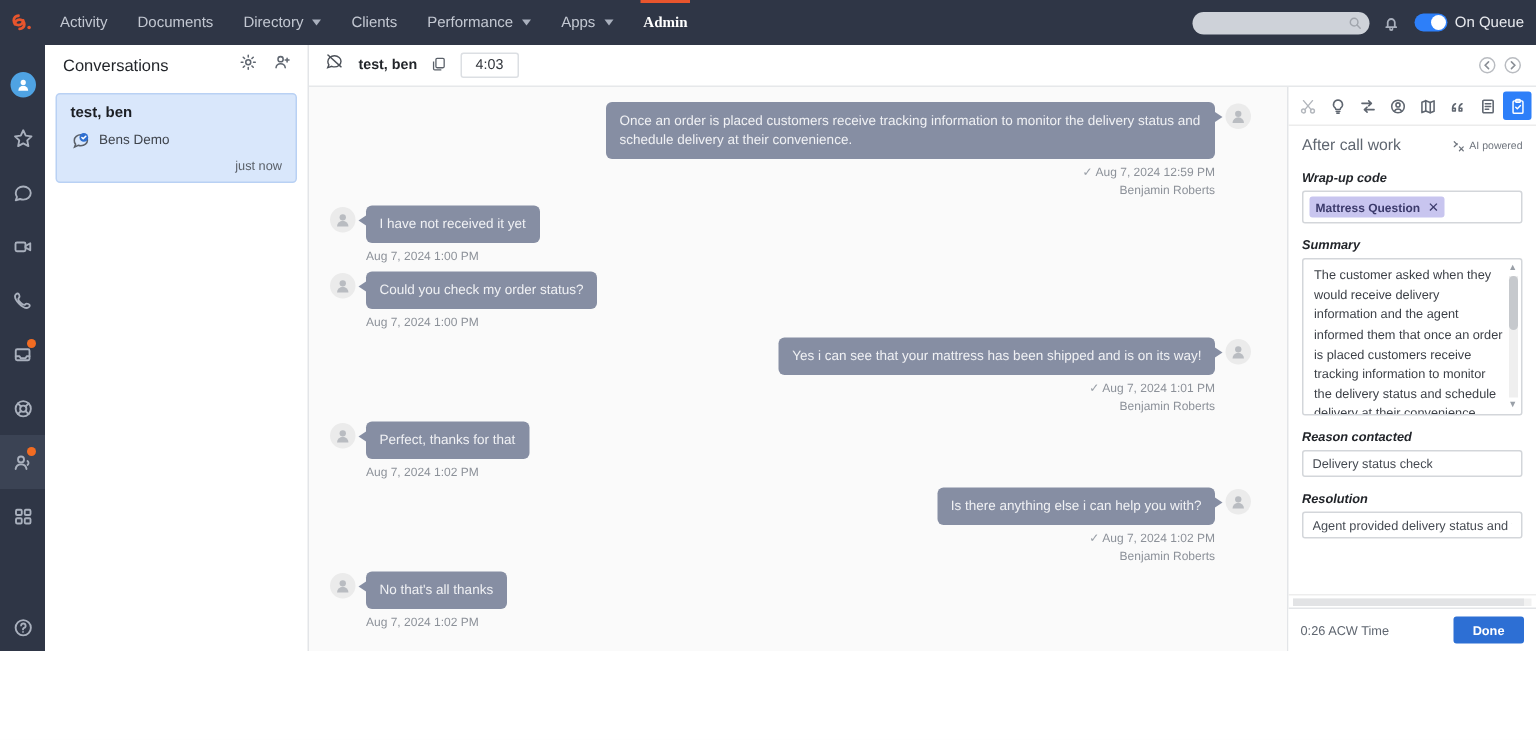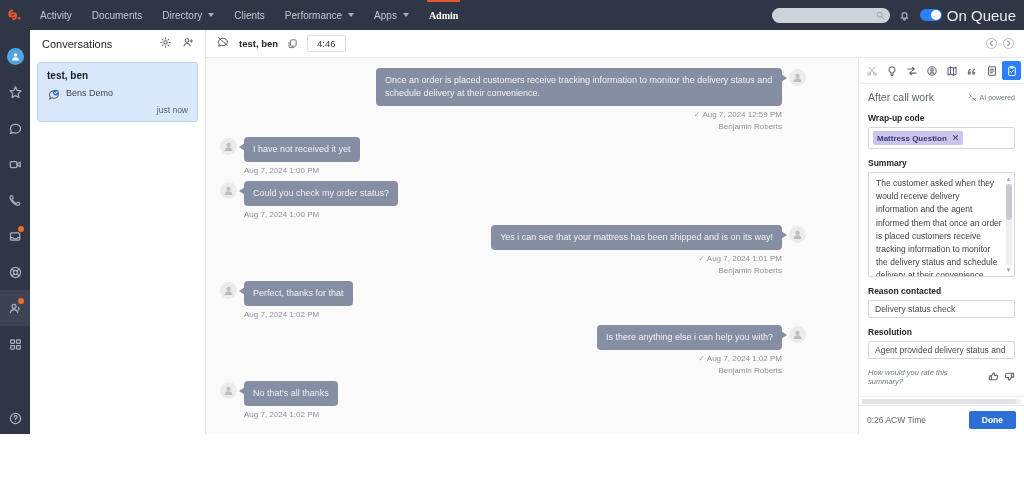--- a/index.html
+++ b/index.html
@@ -42,21 +42,21 @@
   .bell { width: 14px; height: 14px; display:flex; align-items:center; justify-content:center;}
   .toggle-wrap { display:flex; align-items:center; gap:5px; }
   .toggle {
     width: 22px; height: 12px; border-radius: 6px; background: #2d7ff9;
     position: relative; flex: 0 0 22px;
   }
   .toggle::after {
     content:""; position:absolute; right:1px; top:1px; width:10px; height:10px;
     border-radius:50%; background:#fff;
   }
-  .onqueue-label { color:#e8eaee; font-size: 15px; white-space:nowrap; }
+  .onqueue-label { color:#e8eaee; font-size: 10px; white-space:nowrap; }
 
   
   .body-row { flex: 1 1 auto; display: flex; min-height: 0; }
 
   
   .rail {
     width: 30px; background: #2f3646; flex: 0 0 30px;
     display: flex; flex-direction: column; align-items: center;
     padding-top: 8px; position: relative;
   }
@@ -106,21 +106,21 @@
   .timer-pill {
     border: 1px solid #dcdfe3; border-radius: 2px; padding: 2px 9px;
     font-size: 9.5px; color: #33373d; background:#fff;
   }
   .topbar-right { margin-left:auto; display:flex; align-items:center; gap:6px; }
   .circ-btn {
     width:11px; height:11px; border-radius:50%; border:1px solid #b9bcc1;
     display:flex; align-items:center; justify-content:center; cursor:pointer; background:#fff;
   }
 
-  .content-row { flex: 1 1 auto; display:flex; min-height:0;gap:28px; }
+  .content-row { flex: 1 1 auto; display:flex; min-height:0; }
 
   
   .chat-area {
     flex: 1 1 auto; min-width: 0; position: relative;
     padding: 10px 24px 4px 14px; overflow: hidden;
   }
   .msg-row { display:flex; margin-bottom: 4px; }
   .msg-row.inbound { justify-content: flex-start; }
   .msg-row.outbound { justify-content: flex-end; }
   .msg-block { max-width: 430px; display:flex; flex-direction:column; }
@@ -167,21 +167,21 @@
   }
   .tool-btn {
     width: 19px; height: 19px; display:flex; align-items:center; justify-content:center;
     border-radius: 2px; cursor: pointer;
   }
   .tool-btn.active { background: #2d7ff9; }
   .acw-body { flex: 1 1 auto; padding: 7px 9px 0; min-height:0; overflow:hidden; position:relative; }
   .acw-title-row { display:flex; align-items:center; margin-bottom: 10px; }
   .acw-title { font-size: 10.5px; color: #5f6670; }
   .ai-badge { margin-left:auto; display:flex; align-items:center; gap:3px; font-size:7px; color:#6f757e; }
-  .field-label { font-size: 8.5px; font-weight: bold; color: #22252a; margin-bottom: 4px; }
+  .field-label { font-size: 8.5px; font-weight: bold; color: #22252a; margin-bottom: 4px; font-style: italic; }
   .chip-box {
     border: 1px solid #d3d6da; border-radius: 2px; padding: 3px 4px; min-height: 18px;
     display:flex; align-items:center; margin-bottom: 9px; background:#fff;
   }
   .chip {
     background: #c8c5ef; color: #3b3a6b; font-size: 8px; font-weight: bold;
     border-radius: 2px; padding: 2px 4px; display:flex; align-items:center; gap:5px;
   }
   .chip .x { font-size: 9px; font-weight: normal; cursor: pointer; color:#3b3a6b; }
   .summary-box {
@@ -397,21 +397,21 @@
             <path d="M3.4 3.4L14.6 13.6" stroke="#4b5058" stroke-width="1.2" stroke-linecap="round"></path>
           </svg>
         </span>
         <span class="who">test, ben</span>
         <span>
           <svg width="11" height="11" viewBox="0 0 14 14">
             <rect x="4.6" y="2.4" width="7" height="8" rx="1" fill="none" stroke="#5a6069" stroke-width="1.1"></rect>
             <path d="M9.2 12.2H3.6a1 1 0 0 1-1-1V5" fill="none" stroke="#5a6069" stroke-width="1.1"></path>
           </svg>
         </span>
-        <span class="timer-pill">4:46</span>
+        <span class="timer-pill">4:03</span>
         <div class="topbar-right">
           <span class="circ-btn">
             <svg width="7" height="7" viewBox="0 0 8 8">
                 <path d="M5 1.4L2.4 4 5 6.6" fill="none" stroke="#8a8f96" stroke-width="1.2" stroke-linecap="round"></path>
               </svg>
           </span>
           <span class="circ-btn">
             <svg width="7" height="7" viewBox="0 0 8 8">
                 <path d="M3 1.4L5.6 4 3 6.6" fill="none" stroke="#8a8f96" stroke-width="1.2" stroke-linecap="round"></path>
               </svg>
@@ -636,37 +636,20 @@
             <div class="field-label">Reason contacted</div>
             <div class="input-box">
               <span>Delivery status check</span>
             </div>
 
             <div class="field-label">Resolution</div>
             <div class="input-box">
               <span>Agent provided delivery status and tracki...</span>
             </div>
 
-            <div class="rate-row">
-              <span class="rate-text">How would you rate this summary?</span>
-              <span class="rate-icons">
-                <span>
-                  <svg width="11" height="11" viewBox="0 0 14 14">
-                    <path d="M4.4 6.2l2.6-4a1.2 1.2 0 0 1 1.2 1.2v2.2h3a1 1 0 0 1 1 1.2l-.8 3.4a1.2 1.2 0 0 1-1.2.9H4.4z" class="stroke-d"></path>
-                    <rect x="1.8" y="6.2" width="2.6" height="4.9" rx=".6" class="stroke-d"></rect>
-                  </svg>
-                </span>
-                <span>
-                  <svg width="11" height="11" viewBox="0 0 14 14">
-                    <path d="M9.6 7.8l-2.6 4a1.2 1.2 0 0 1-1.2-1.2V8.4h-3a1 1 0 0 1-1-1.2l.8-3.4a1.2 1.2 0 0 1 1.2-.9h5.8z" class="stroke-d"></path>
-                    <rect x="9.6" y="2.9" width="2.6" height="4.9" rx=".6" class="stroke-d"></rect>
-                  </svg>
-                </span>
-              </span>
-            </div>
           </div>
 
           <div class="hscroll">
             <span class="htrack">
                 <span class="hthumb"></span>
               </span>
           </div>
 
           <div class="acw-footer">
             <span class="acw-time">0:26 ACW Time</span>

